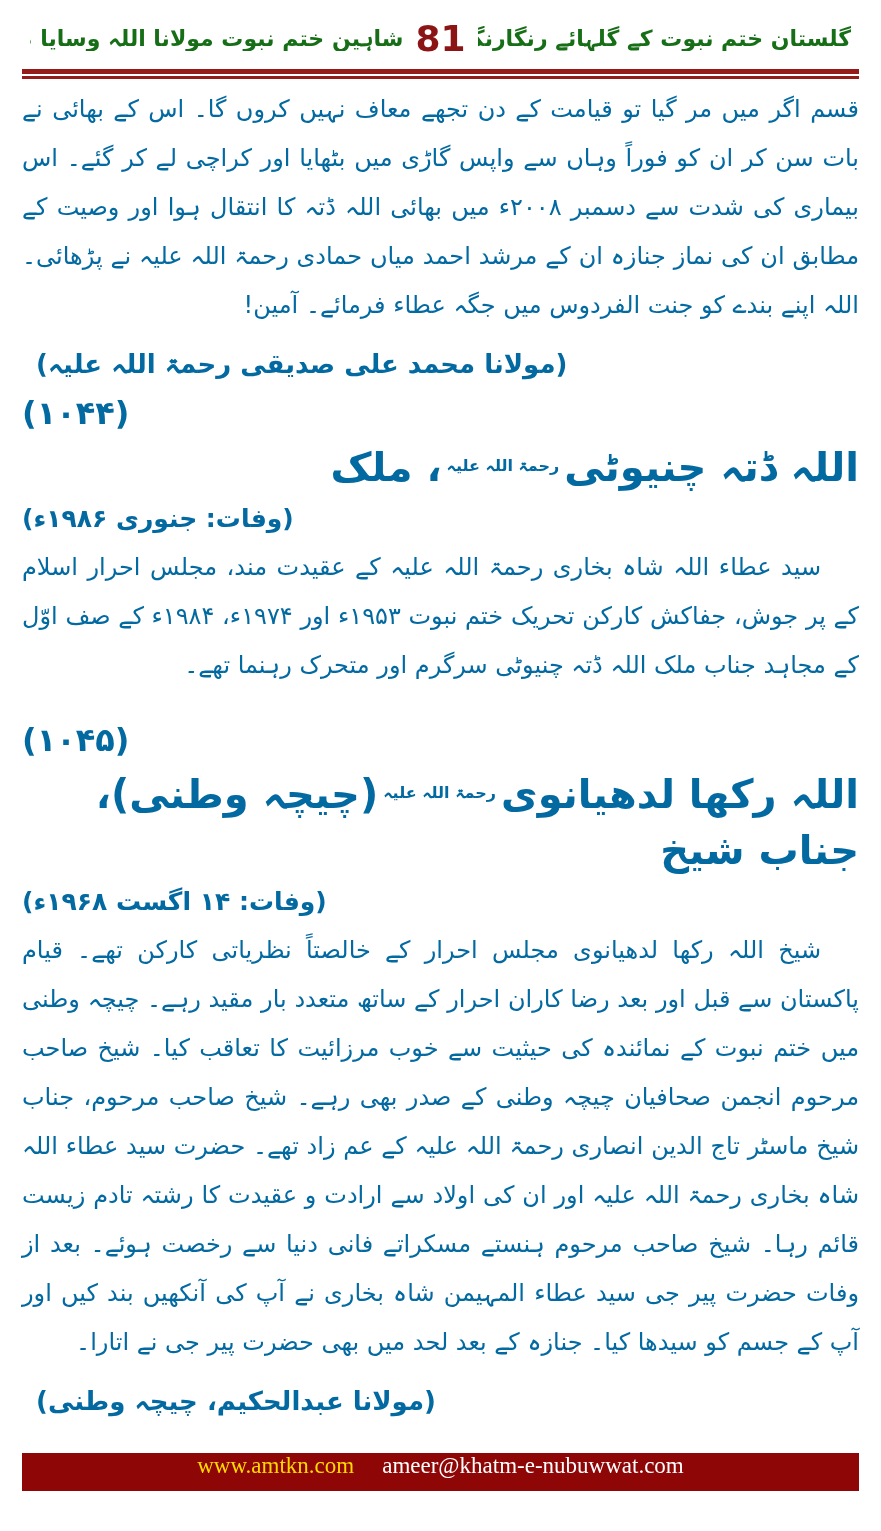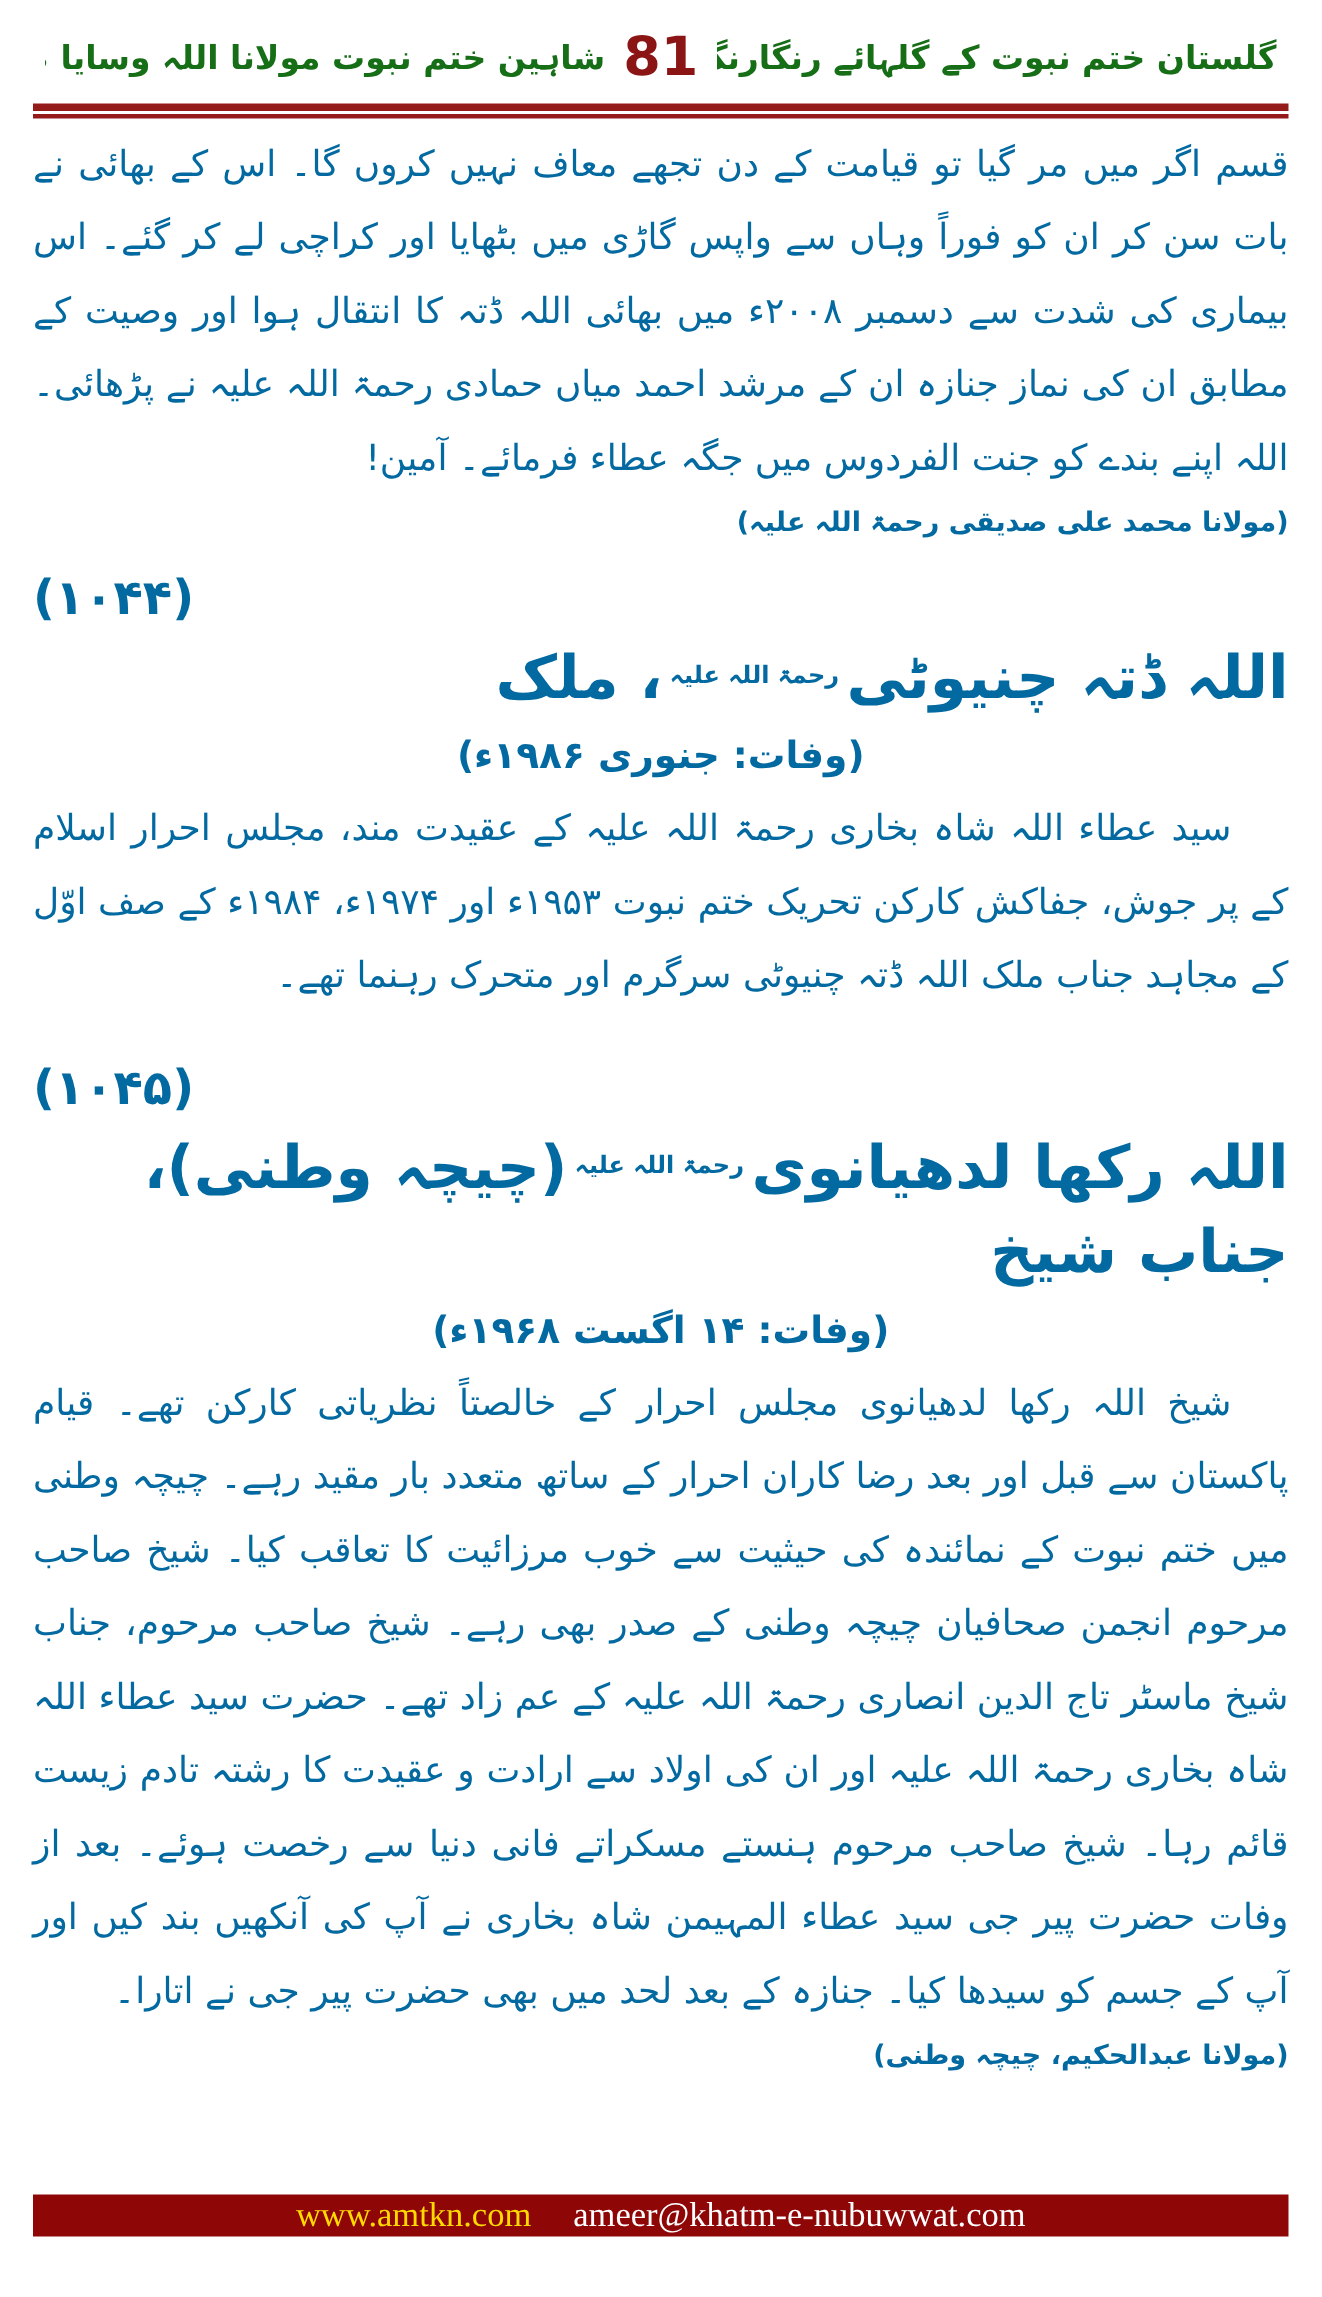--- a/index.html
+++ b/index.html
@@ -58,25 +58,25 @@
     color: #0369a1;
   }
   .body-text {
     margin: 6px 0 0 0;
     font-size: 24px;
     line-height: 49px;
     text-align: justify;
   }
   .indent { text-indent: 38px; }
   .attribution {
-    margin: 2px 0 0 0;
-    font-size: 18px;
+    margin: 17px 0 0 0;
+    font-size: 26px;
     font-weight: bold;
     line-height: 34px;
-    text-align: right;
+    text-align: left;
     padding-left: 14px;
   }
   
   .sec-num {
     margin-top: 10px;
     font-size: 32px;
     font-weight: bold;
     line-height: 44px;
     text-align: left;
   }
@@ -94,33 +94,33 @@
     font-weight: bold;
     transform: translateY(-10px);
     margin: 0 5px;
     line-height: 1;
   }
   .sec-death {
     margin-top: 6px;
     font-size: 25px;
     font-weight: bold;
     line-height: 36px;
-    text-align: center;
+    text-align: left;
   }
   
   .footer-bar {
     position: absolute;
     left: 22px;
     right: 22px;
     bottom: 40px;
-    height: 28px;
+    height: 38px;
     background: var(--footer-bg, #8f0606);
     display: flex;
     direction: ltr;
-    align-items: center;
+    align-items: flex-start;
     justify-content: center;
     gap: 28px;
     font-family: "Liberation Serif", serif;
     font-size: 23px;
     white-space: nowrap;
   }
   .footer-bar .f-yellow { color: var(--footer-yellow, #ffd900); }
   .footer-bar .f-white  { color: var(--footer-white, #ffffff); }
 </style>
 </head>

